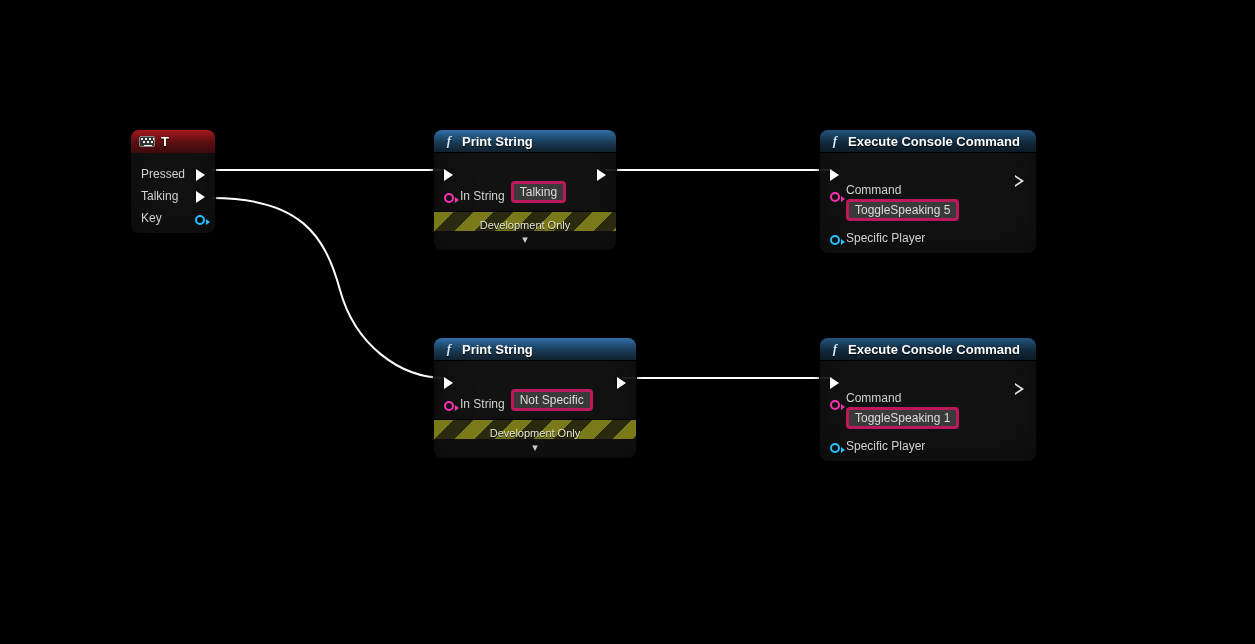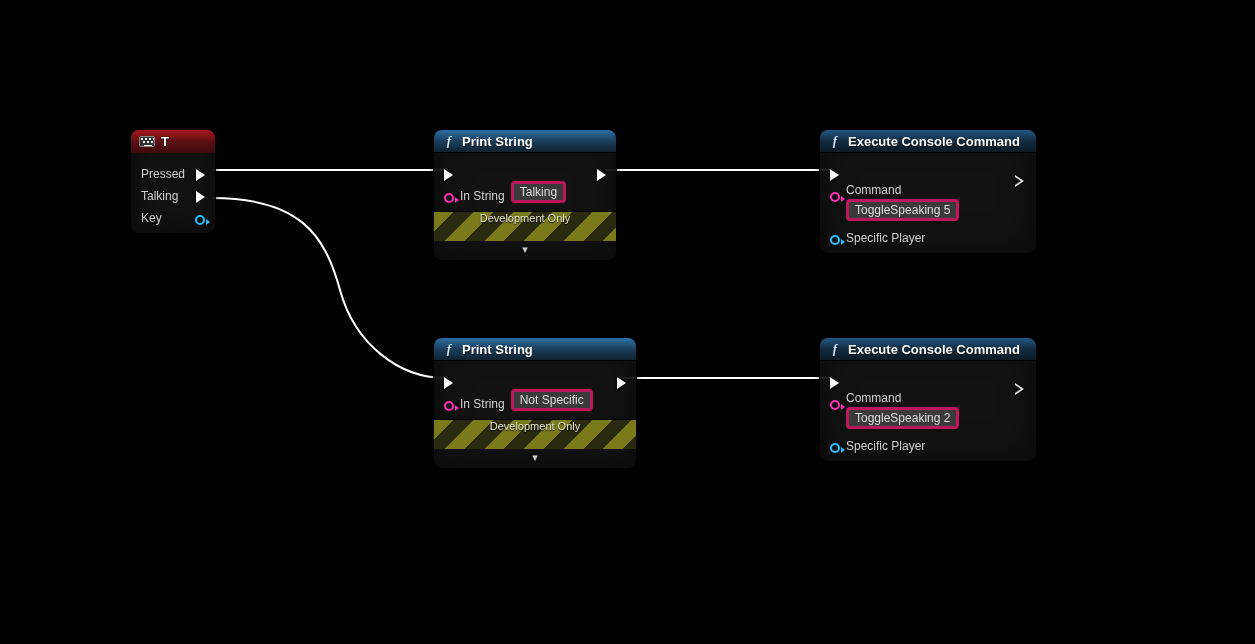--- a/index.html
+++ b/index.html
@@ -91,23 +91,23 @@
     border:3px solid #be185d;
     background:#3a3a3a;
     padding:1px 6px;
     border-radius:4px;
     color:#ddd;
     font-size:12px;
     line-height:14px;
   }
 
   .dev-strip {
-    height:30px;
+    height:20px;
     background: repeating-linear-gradient(135deg,#7a7a1a 0 14px,#2a2a10 14px 28px);
-    display:flex; align-items:flex-start; justify-content:center;
+    display:flex; align-items:flex-end; justify-content:center;
     color:#e8e8d0; font-size:11px; text-shadow:0 1px 1px #000;
     border-top:1px solid #000;
   }
   .expand-arrow{
     text-align:center; color:#ccc; font-size:11px; padding:2px 0 4px;
     cursor:pointer;
   }
 
   
   .ico-key{
@@ -253,21 +253,21 @@
     <div class="node-body">
       <div class="row">
         <span class="pin-exec"></span>
         <span class="spacer"></span>
         <span class="pin-exec outline"></span>
       </div>
       <div class="row" style="gap:6px; align-items:flex-start; height:auto; padding:2px 0;">
         <span class="pin-circ c-pink" style="margin-top:9px;"></span>
         <span style="display:flex;flex-direction:column;gap:2px;">
           <span class="label">Command</span>
-          <span class="valbox">ToggleSpeaking 2</span>
+          <span class="valbox">ToggleSpeaking 1</span>
         </span>
       </div>
       <div class="row" style="gap:6px;">
         <span class="pin-circ c-cyan"></span>
         <span class="label">Specific Player</span>
       </div>
     </div>
   </div>
 
 </div>

